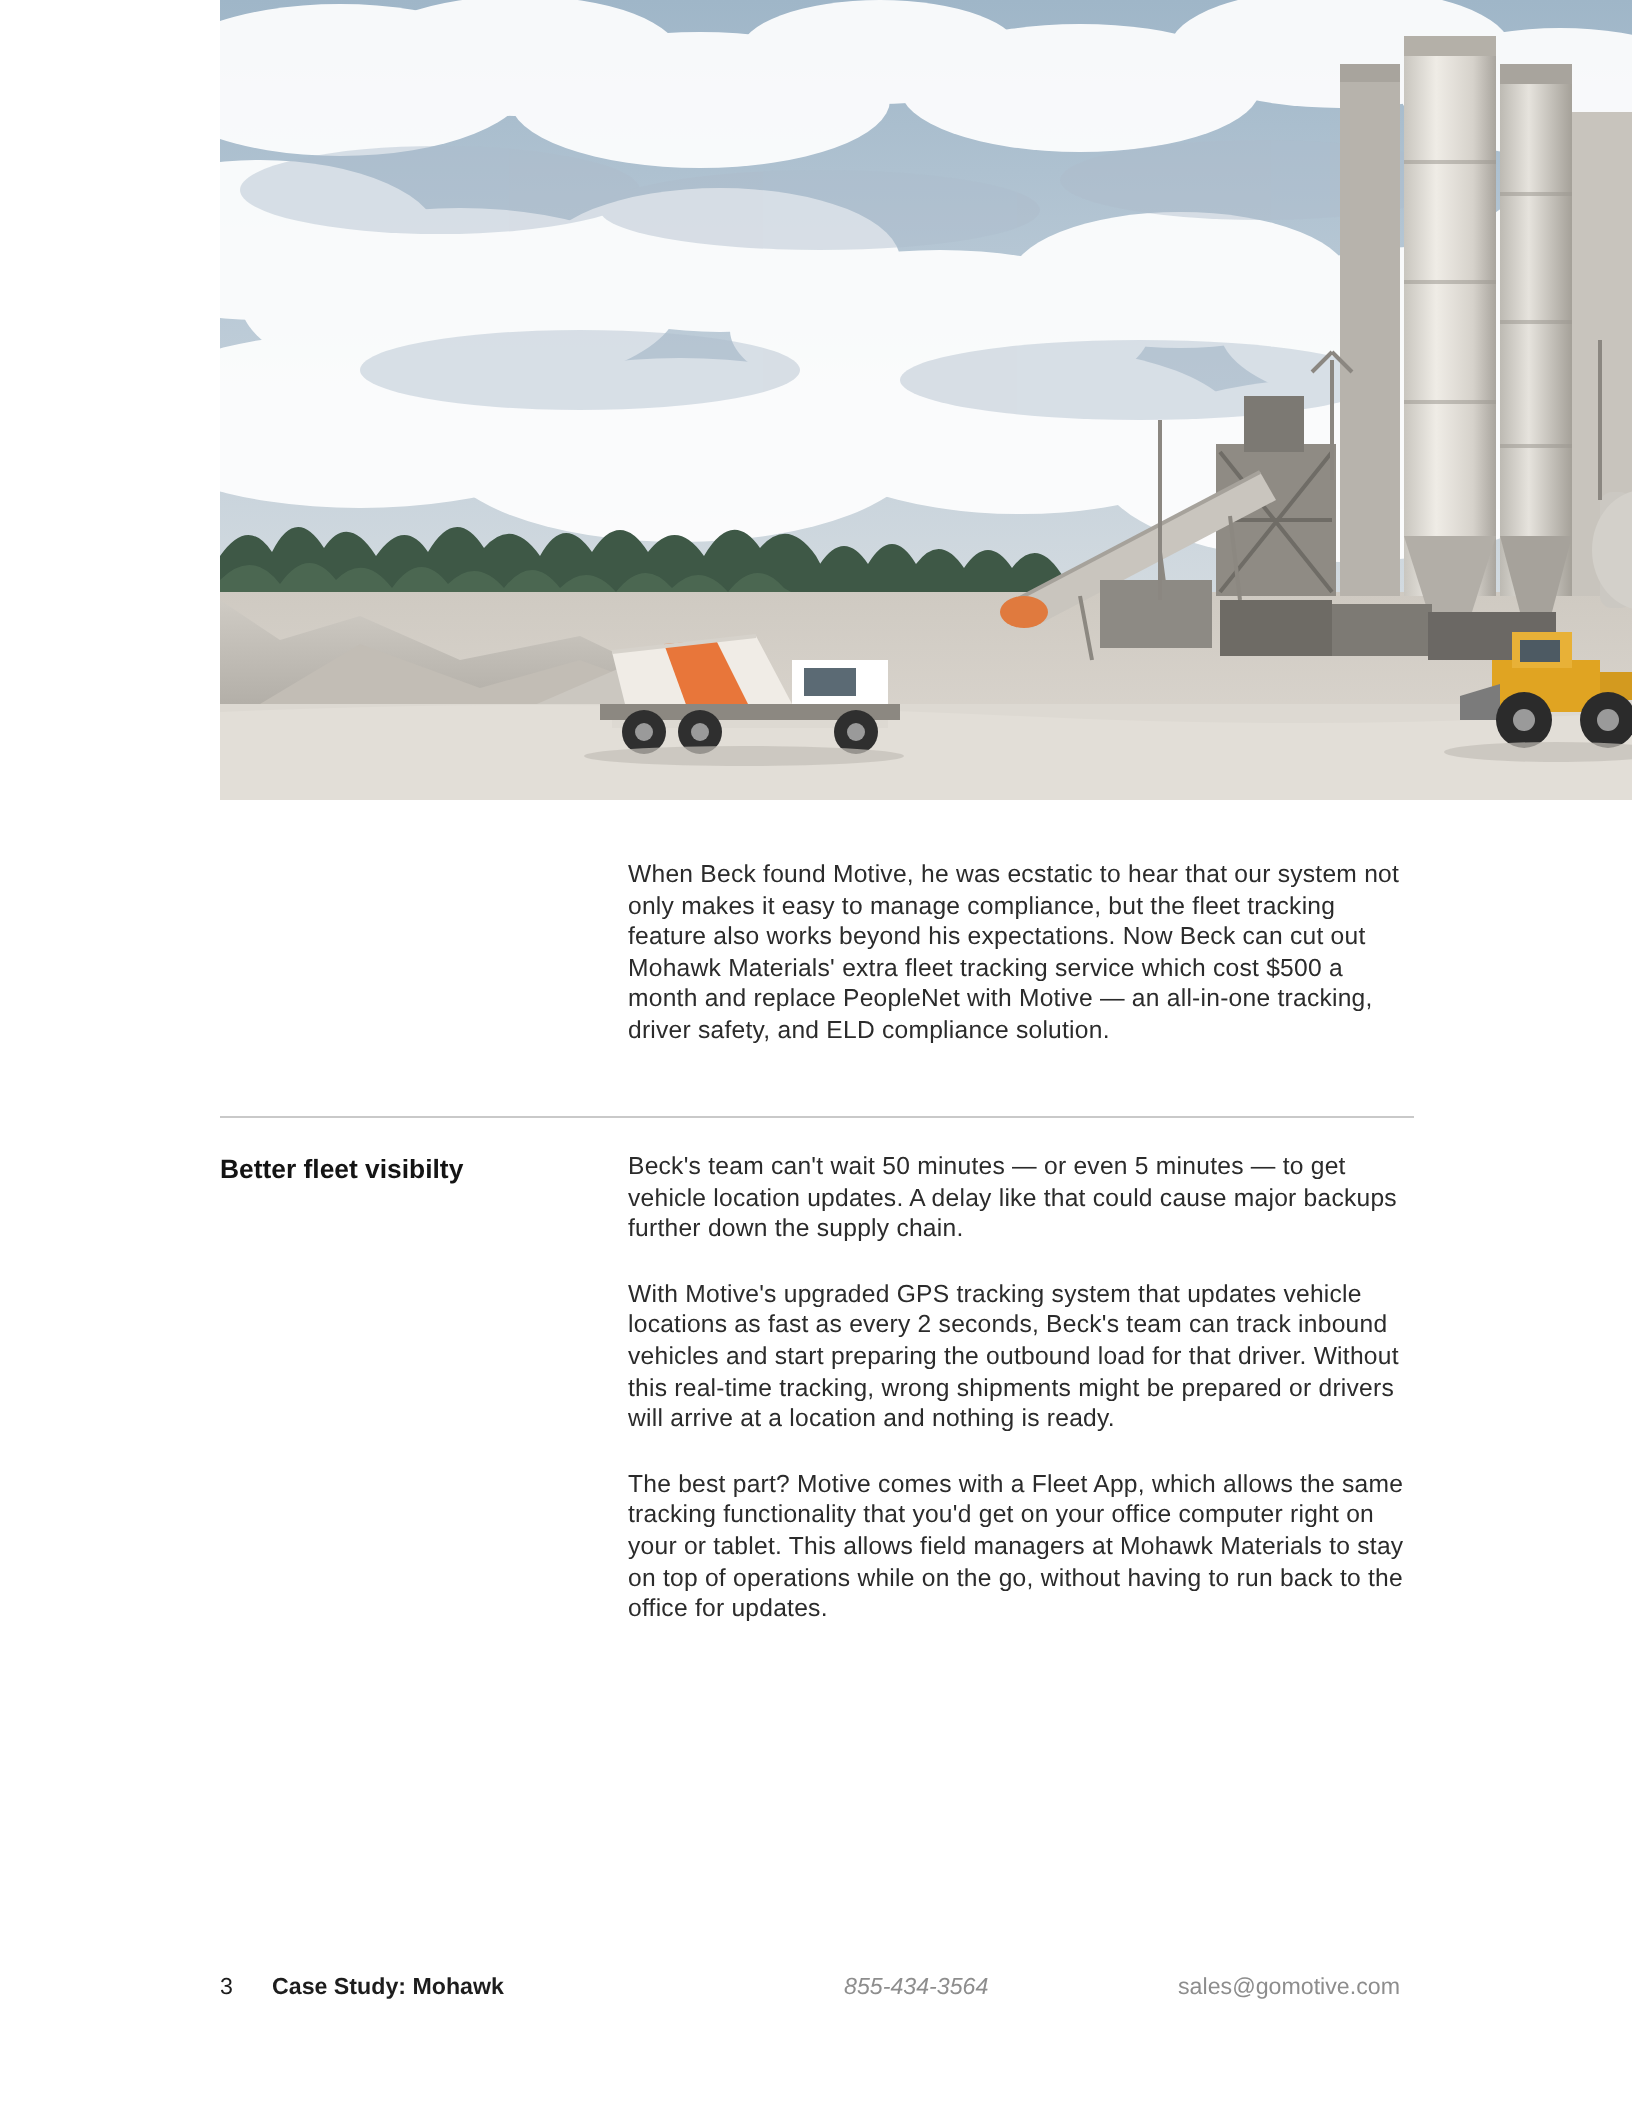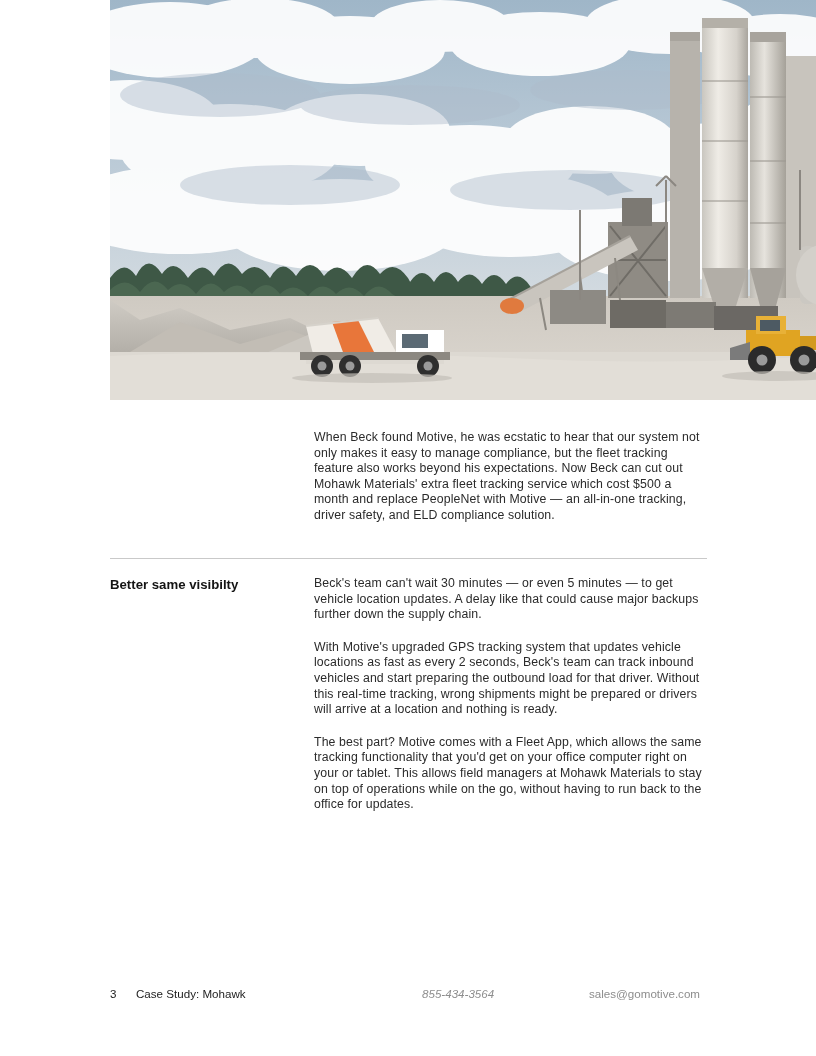--- a/index.html
+++ b/index.html
@@ -96,20 +96,21 @@
     top: 0;
     font-size: 11.6px;
     color: #1d1d1d;
   }
   .footer-title {
     position: absolute;
     left: 136px;
     top: 0;
     font-size: 11.6px;
     color: #1d1d1d;
+    font-weight: bold;
   }
   .footer-phone {
     position: absolute;
     left: 422px;
     top: 0;
     font-size: 11.6px;
     color: #8d8d8d;
     font-style: italic;
   }
   .footer-email {
@@ -285,24 +286,24 @@
 
       <ellipse cx="262" cy="378" rx="80" ry="5" fill="#c3bfb8" opacity="0.7"></ellipse>
       <ellipse cx="668" cy="376" rx="56" ry="5" fill="#c3bfb8" opacity="0.7"></ellipse>
     </svg>
   </div>
 
   <div class="intro-para">When Beck found Motive, he was ecstatic to hear that our system not only makes it easy to manage compliance, but the fleet tracking feature also works beyond his expectations. Now Beck can cut out Mohawk Materials' extra fleet tracking service which cost $500 a month and replace PeopleNet with Motive — an all-in-one tracking, driver safety, and ELD compliance solution.</div>
 
   <div class="rule"></div>
 
-  <div class="section-title">Better same visibilty</div>
+  <div class="section-title">Better fleet visibilty</div>
 
   <div class="body-col">
-    <p>Beck's team can't wait 30 minutes — or even 5 minutes — to get vehicle location updates. A delay like that could cause major backups further down the supply chain.</p>
+    <p>Beck's team can't wait 50 minutes — or even 5 minutes — to get vehicle location updates. A delay like that could cause major backups further down the supply chain.</p>
     <p>With Motive's upgraded GPS tracking system that updates vehicle locations as fast as every 2 seconds, Beck's team can track inbound vehicles and start preparing the outbound load for that driver. Without this real-time tracking, wrong shipments might be prepared or drivers will arrive at a location and nothing is ready.</p>
     <p>The best part? Motive comes with a Fleet App, which allows the same tracking functionality that you'd get on your office computer right on your or tablet. This allows field managers at Mohawk Materials to stay on top of operations while on the go, without having to run back to the office for updates.</p>
   </div>
 
   <div class="footer">
     <span class="footer-page">3</span>
     <span class="footer-title">Case Study: Mohawk</span>
     <span class="footer-phone">855-434-3564</span>
     <span class="footer-email">sales@gomotive.com</span>
   </div>

